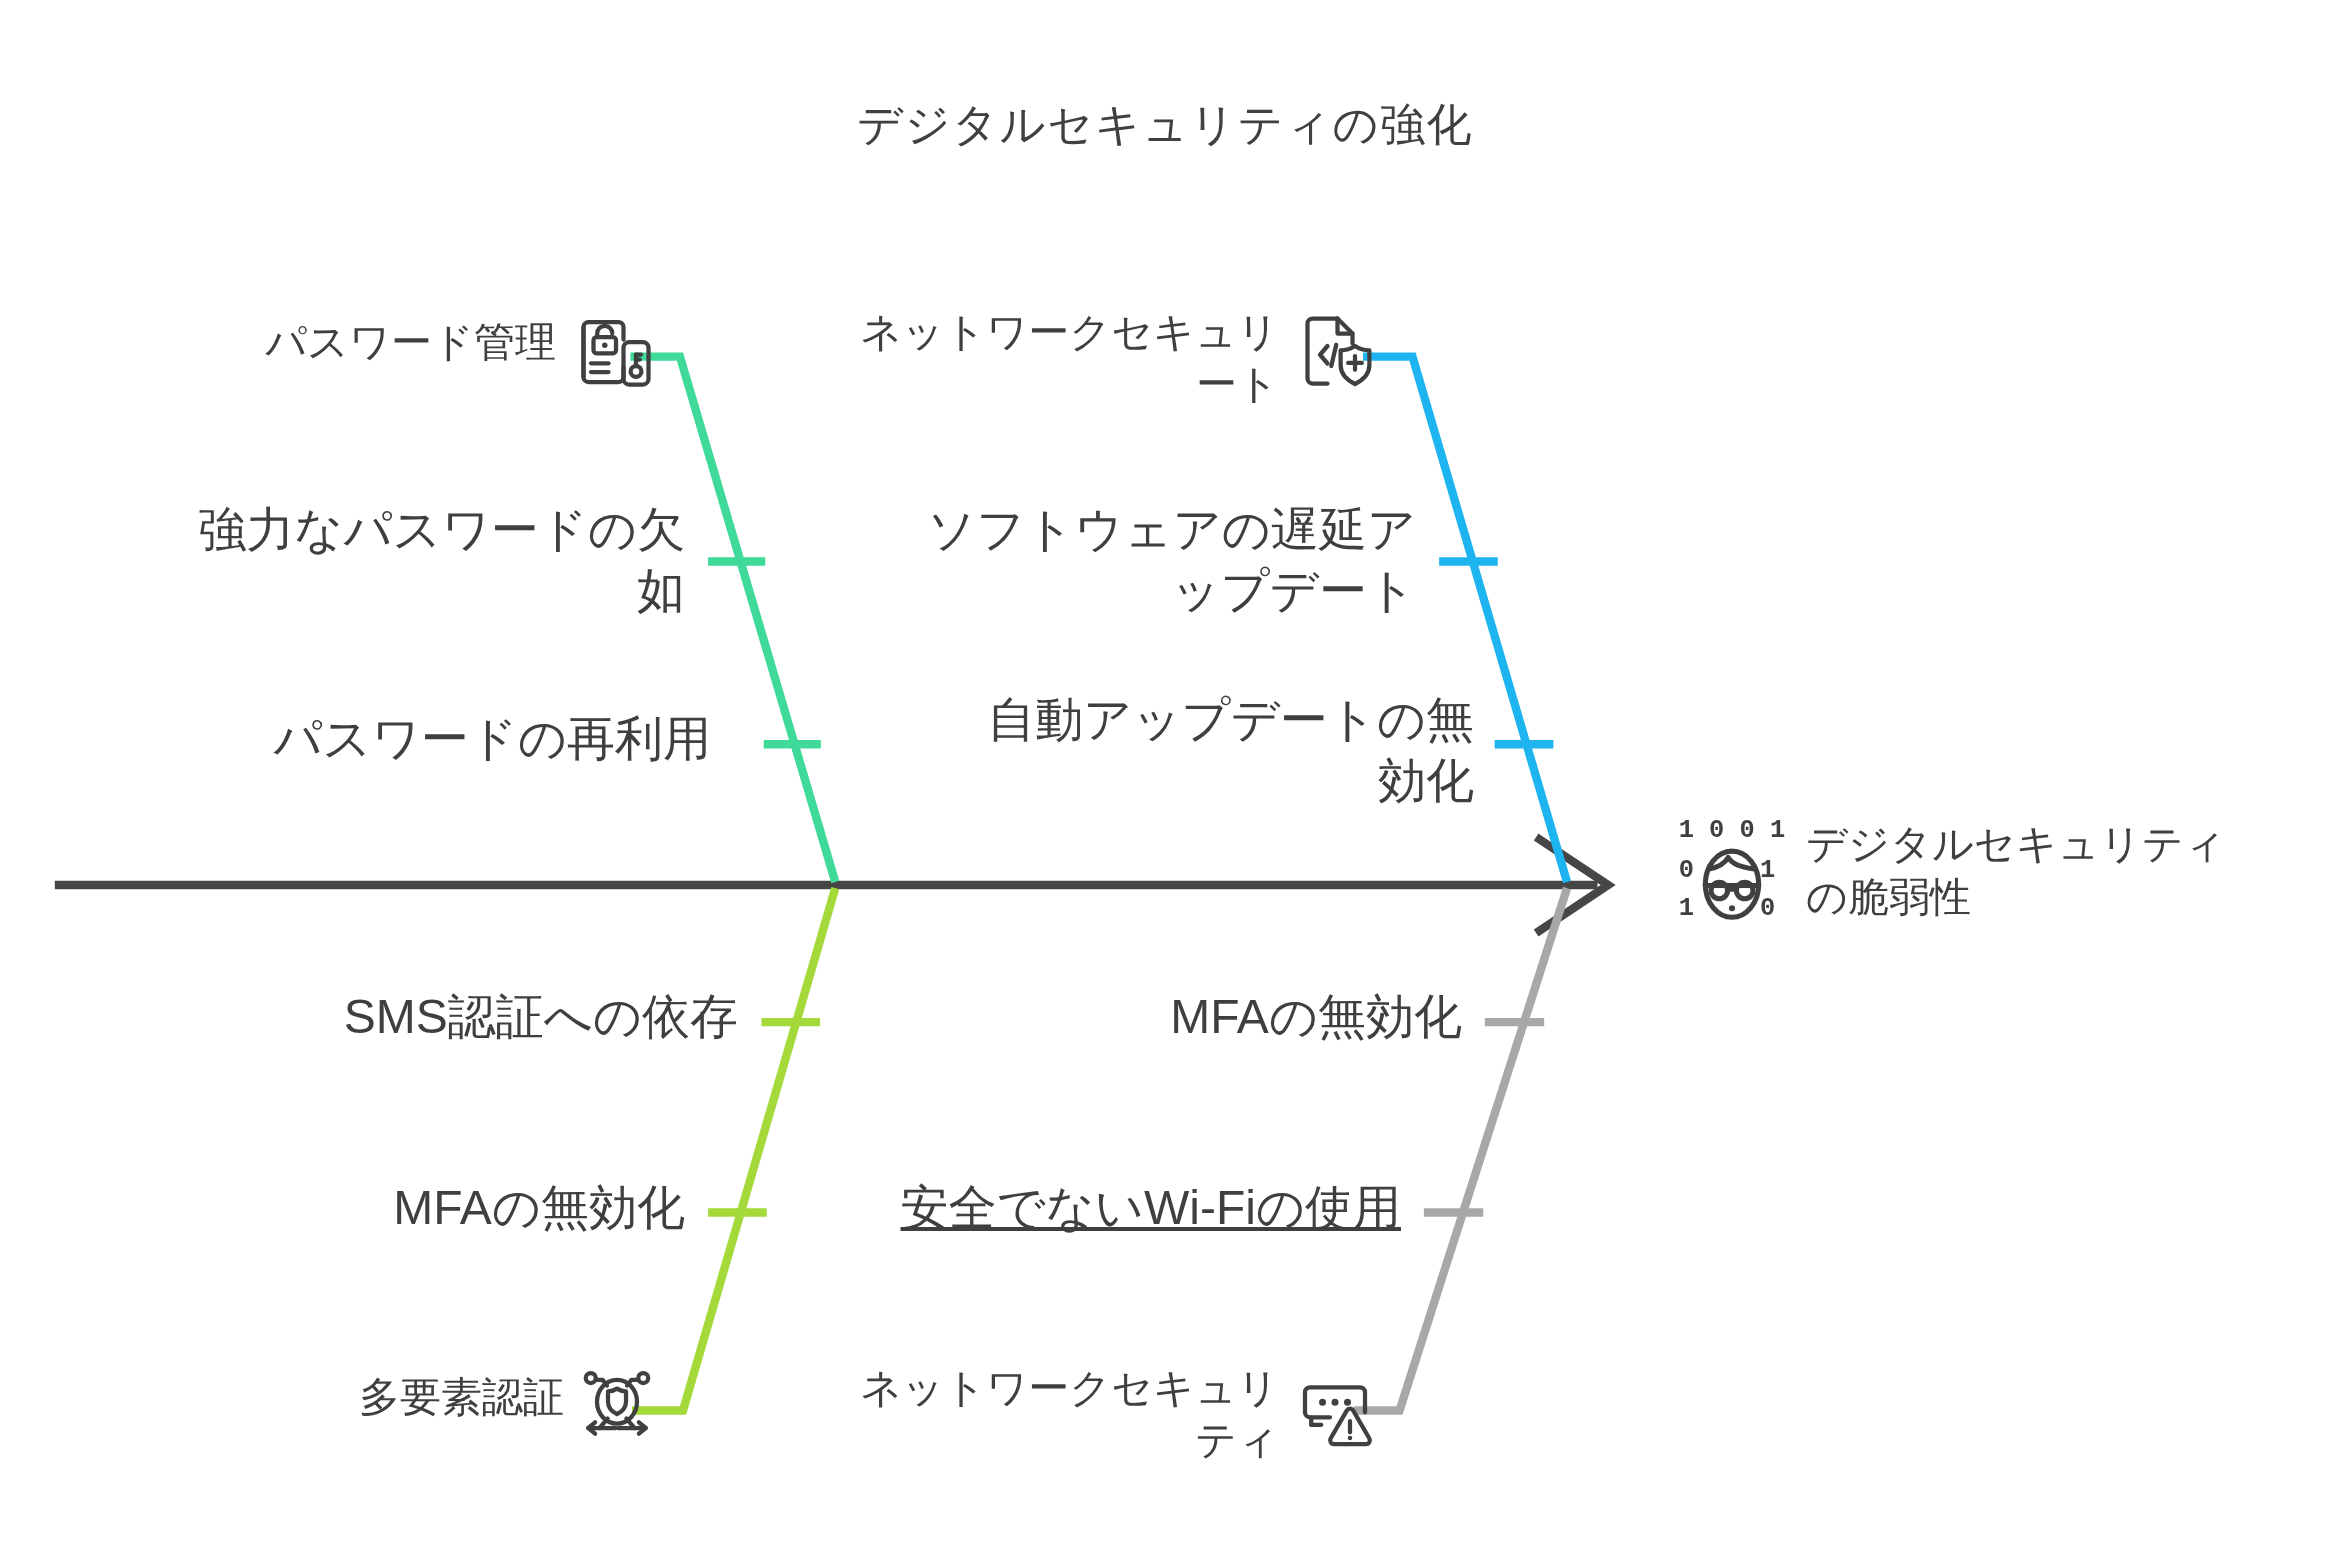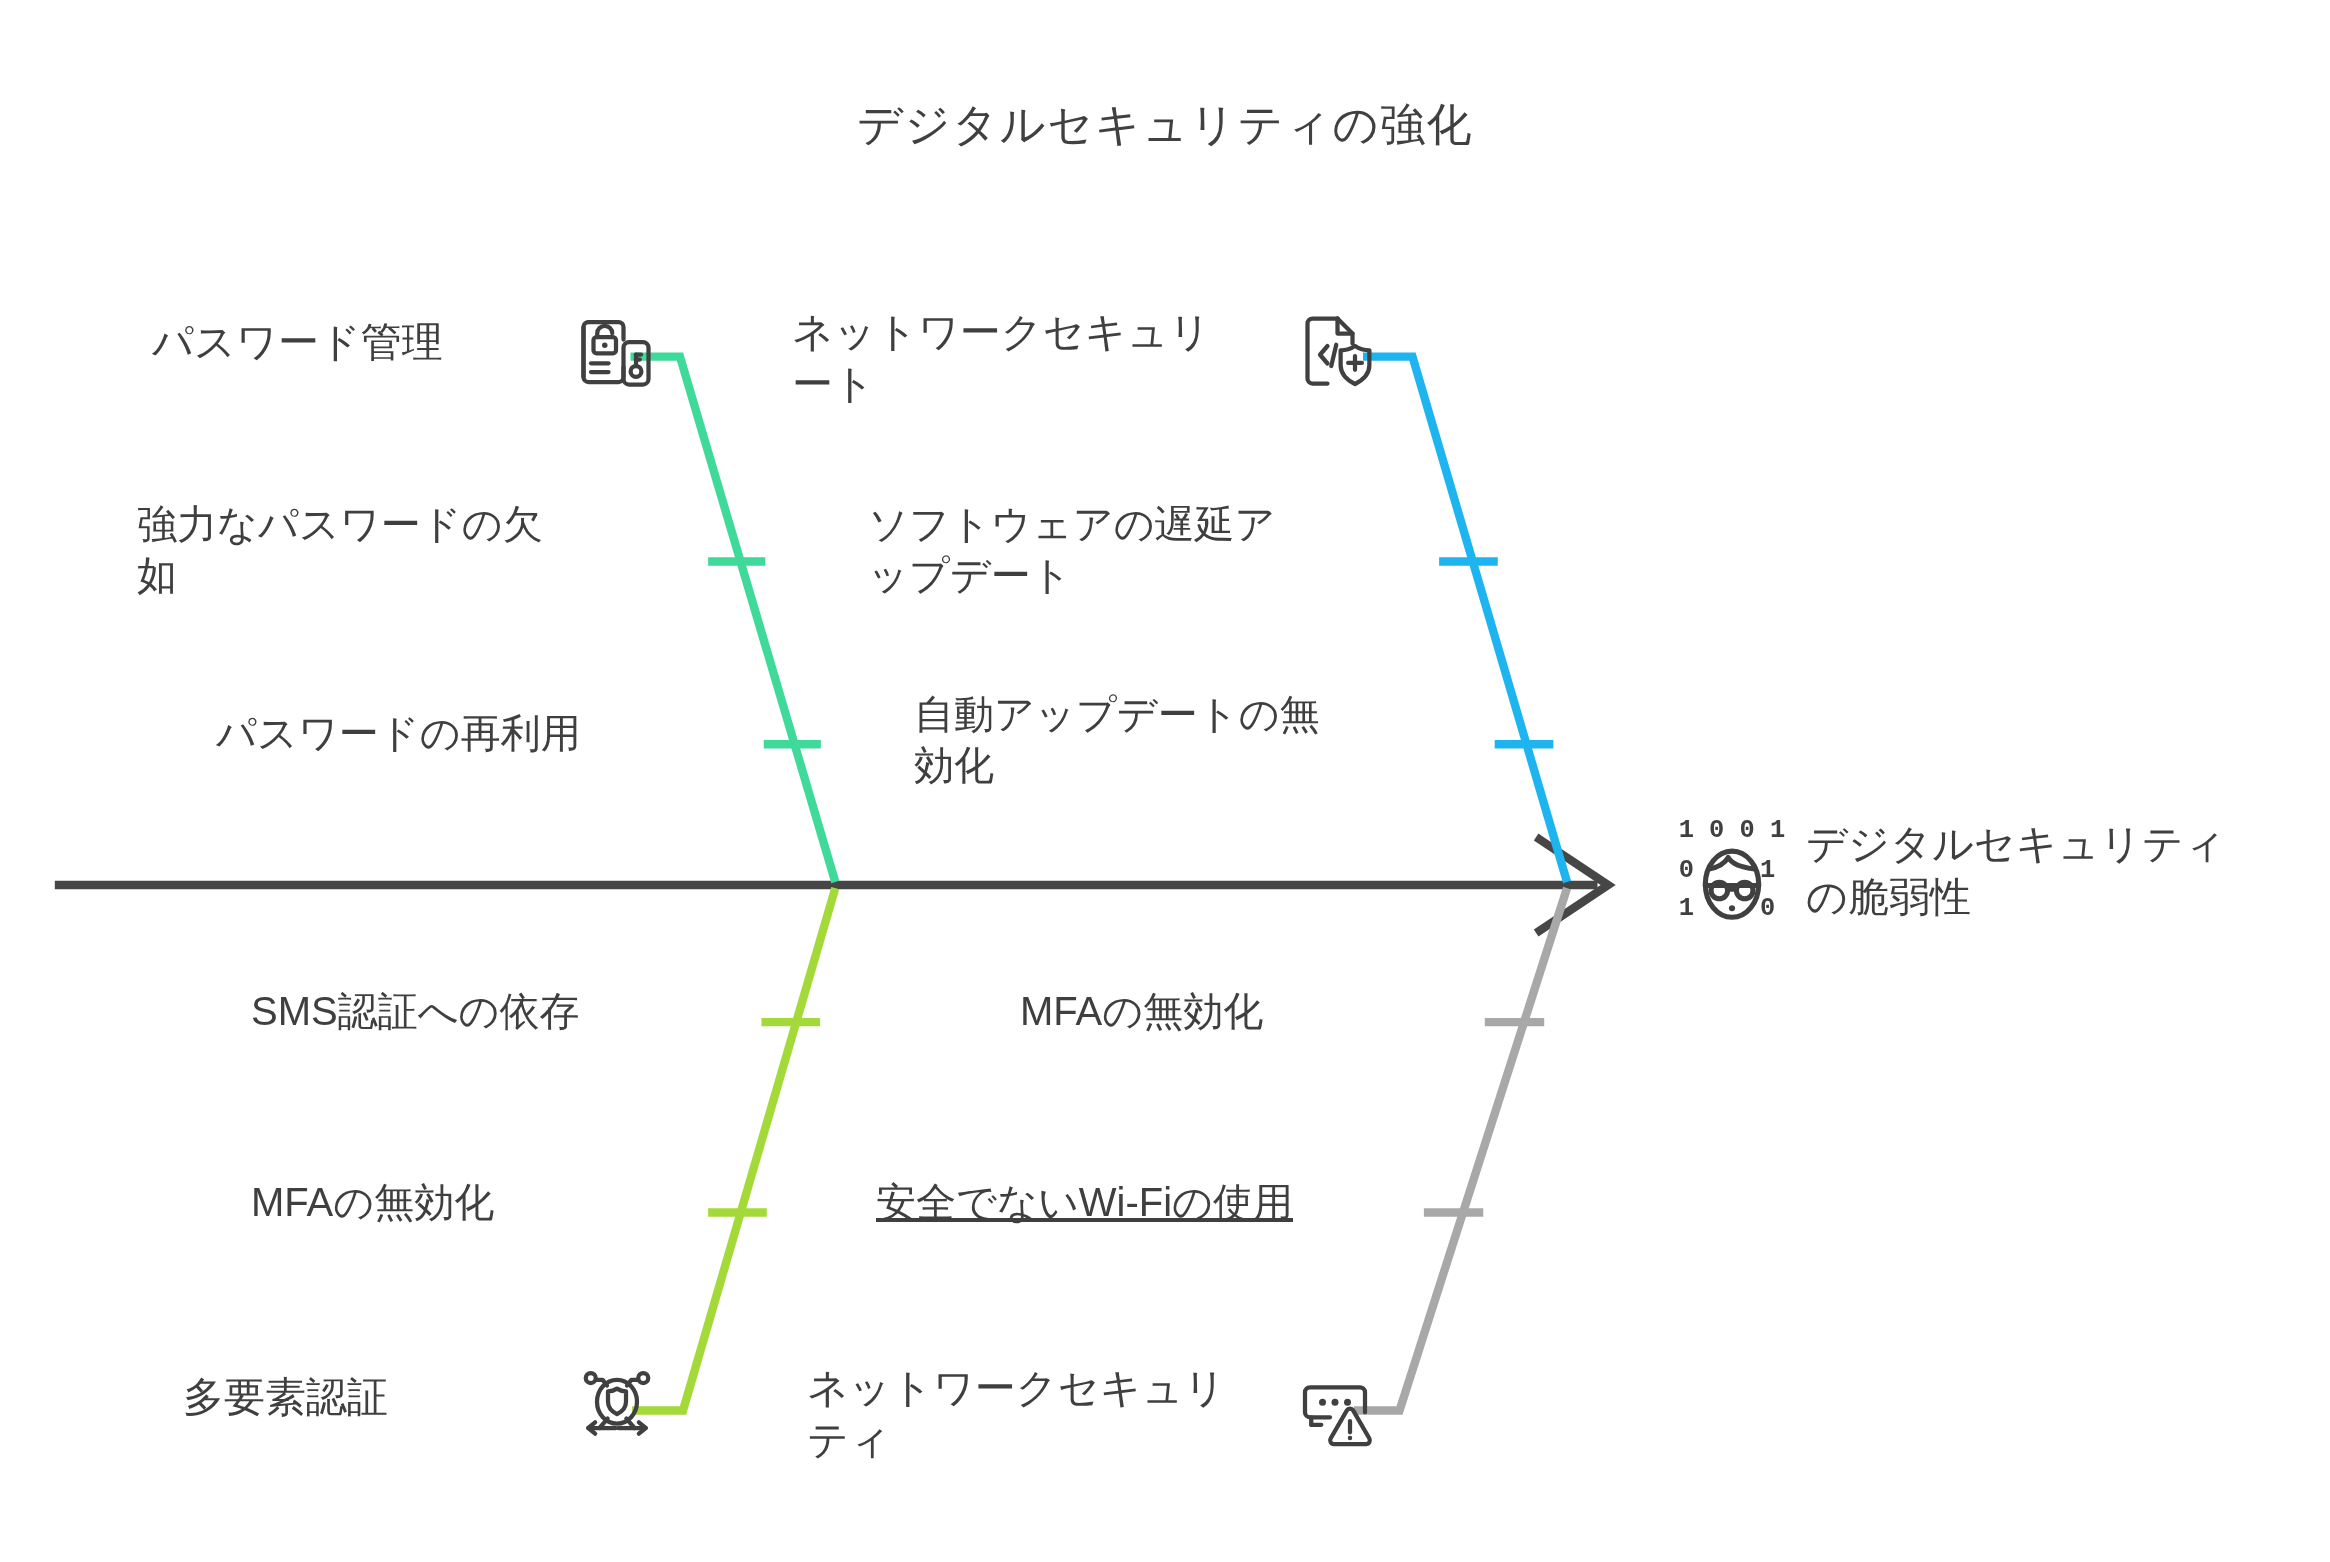--- a/index.html
+++ b/index.html
@@ -33,27 +33,27 @@
     top: 95px;
     width: 2330px;
     text-align: center;
     font-size: 45px;
     letter-spacing: 1.5px;
     color: #404040;
     font-weight: 400;
   }
   .lbl {
     position: absolute;
-    font-size: 40px;
+    font-size: 48px;
     line-height: 1.28;
     color: #3f3f3f;
     font-weight: 400;
     white-space: pre-line;
   }
-  .lbl.right-align { text-align: left; }
+  .lbl.right-align { text-align: right; }
 
   
   .cat-label { font-size: 41px; }
 
   
   .effect-label {
     position: absolute;
     left: 1806px;
     top: 818px;
     width: 503px;

